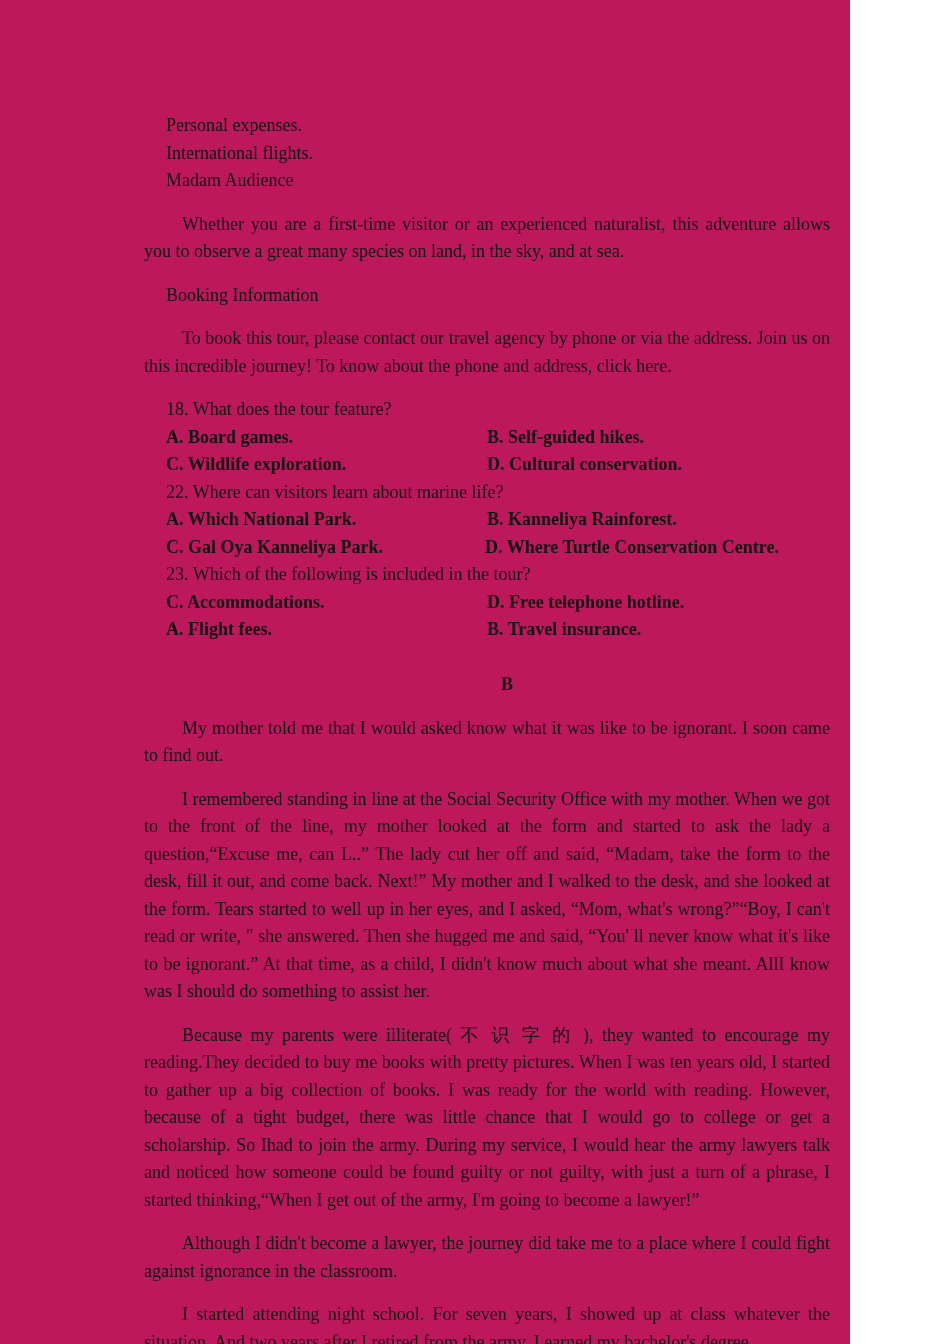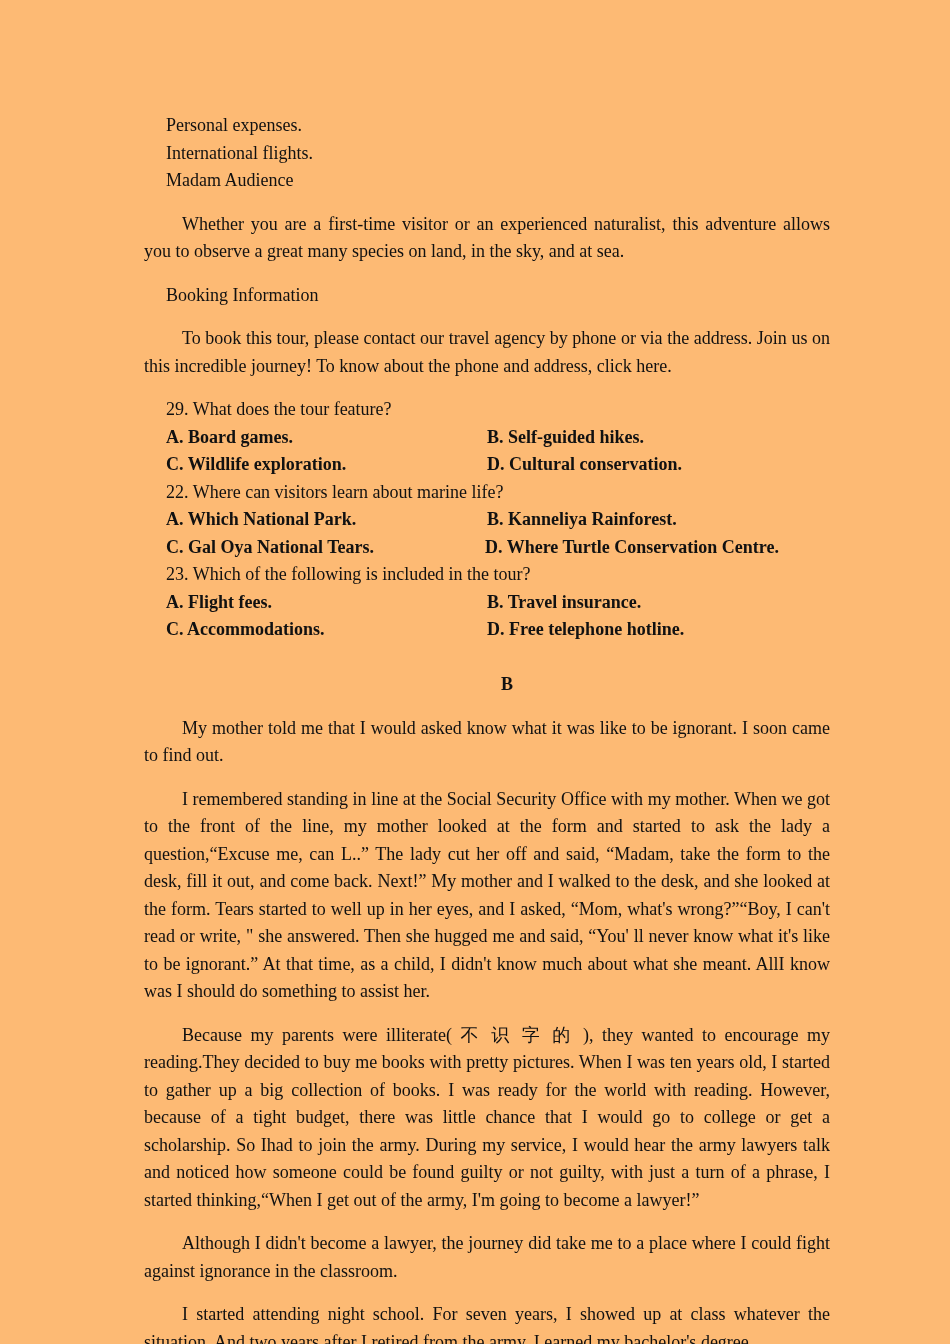--- a/index.html
+++ b/index.html
@@ -1,18 +1,18 @@
 <!DOCTYPE html>
 <html><head>
 <meta charset="utf-8">
 <style>
   html, body { margin: 0; padding: 0; background: #ffffff; }
   body { width: 950px; height: 1344px; position: relative; overflow: hidden; }
   .page {
-    position: absolute; left: 0; top: 0; width: 950px; height: 1344px; background: #fdba74;
+    position: absolute; left: 0; top: 0; width: 850px; height: 1344px; background: #be185d;
     font-family: "Liberation Serif", "DejaVu Serif", serif;
     font-size: 18px; color: #111;
   }
   .content { position: absolute; left: 128px; top: 112px; width: 718px; }
   .line { height: 27.5px; line-height: 27.5px; white-space: nowrap; }
   .para { line-height: 27.5px; text-align: justify; text-indent: 38px; margin: 16px; }
   .indent { padding-left: 38px; }
   .opts { display: flex; height: 27.5px; line-height: 27.5px; padding-left: 38px; font-weight: bold; }
   .opt-left { width: 321px; white-space: nowrap; }
   .opt-right { white-space: nowrap; }
@@ -27,52 +27,52 @@
     <div class="line indent">Personal expenses.</div>
     <div class="line indent">International flights.</div>
 
     <div class="line indent">Madam Audience</div>
     <p class="para">Whether you are a first-time visitor or an experienced naturalist, this adventure allows you to observe a great many species on land, in the sky, and at sea.</p>
 
     <div class="line indent">Booking Information</div>
     <p class="para">To book this tour, please contact our travel agency by phone or via the address. Join us on this incredible journey! To know about the phone and address, click here.</p>
 
     <div>
-      <div class="line indent">29. What does the tour feature?</div>
+      <div class="line indent">18. What does the tour feature?</div>
       <div class="opts">
         <span class="opt-left">A. Board games.</span>
         <span class="opt-right">B. Self-guided hikes.</span>
       </div>
       <div class="opts">
         <span class="opt-left">C. Wildlife exploration.</span>
         <span class="opt-right">D. Cultural conservation.</span>
       </div>
     </div>
 
     <div>
       <div class="line indent">22. Where can visitors learn about marine life?</div>
       <div class="opts">
         <span class="opt-left">A. Which National Park.</span>
         <span class="opt-right">B. Kanneliya Rainforest.</span>
       </div>
       <div class="opts">
-        <span class="opt-left">C. Gal Oya National Tears.</span>
+        <span class="opt-left">C. Gal Oya Kanneliya Park.</span>
         <span class="opt-right" style="margin-left:-2px">D. Where Turtle Conservation Centre.</span>
       </div>
     </div>
 
     <div>
       <div class="line indent">23. Which of the following is included in the tour?</div>
       <div class="opts">
+        <span class="opt-left">C. Accommodations.</span>
+        <span class="opt-right">D. Free telephone hotline.</span>
+      </div>
+      <div class="opts">
         <span class="opt-left">A. Flight fees.</span>
         <span class="opt-right">B. Travel insurance.</span>
-      </div>
-      <div class="opts">
-        <span class="opt-left">C. Accommodations.</span>
-        <span class="opt-right">D. Free telephone hotline.</span>
       </div>
     </div>
 
     <div class="section-title">B</div>
 
     <p class="para">My mother told me that I would asked know what it was like to be ignorant. I soon came to find out.</p>
     <p class="para">I remembered standing in line at the Social Security Office with my mother. When we got to the front of the line, my mother looked at the form and started to ask the lady a question,“Excuse me, can L..” The lady cut her off and said, “Madam, take the form to the desk, fill it out, and come back. Next!” My mother and I walked to the desk, and she looked at the form. Tears started to well up in her eyes, and I asked, “Mom, what's wrong?”“Boy, I can't read or write, " she answered. Then she hugged me and said, “You' ll never know what it's like to be ignorant.” At that time, as a child, I didn't know much about what she meant. AllI know was I should do something to assist her.</p>
     <p class="para">Because my parents were illiterate( 不 识 字 的 ), they wanted to encourage my reading.They decided to buy me books with pretty pictures. When I was ten years old, I started to gather up a big collection of books. I was ready for the world with reading. However, because of a tight budget, there was little chance that I would go to college or get a scholarship. So Ihad to join the army. During my service, I would hear the army lawyers talk and noticed how someone could be found guilty or not guilty, with just a turn of a phrase, I started thinking,“When I get out of the army, I'm going to become a lawyer!”</p>
     <p class="para">Although I didn't become a lawyer, the journey did take me to a place where I could fight against ignorance in the classroom.</p>
     <p class="para">I started attending night school. For seven years, I showed up at class whatever the situation. And two years after I retired from the army, I earned my bachelor's degree.</p>

